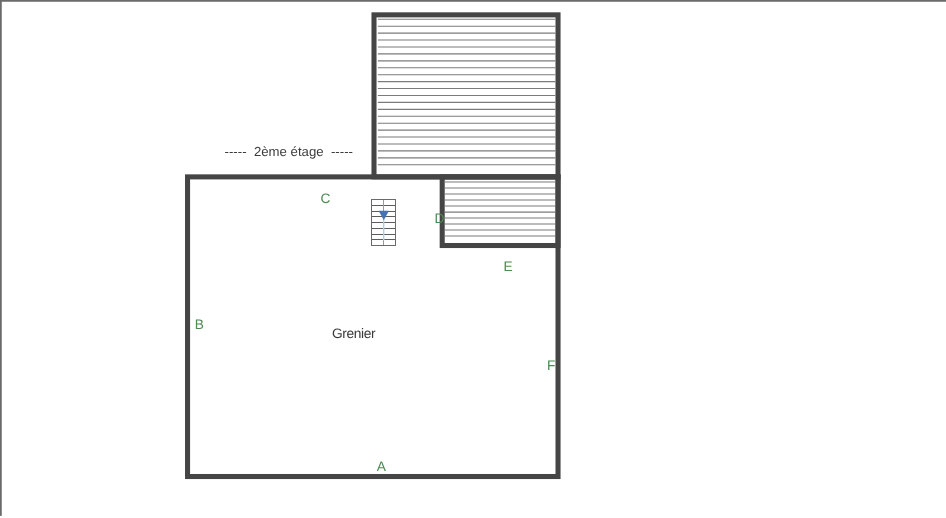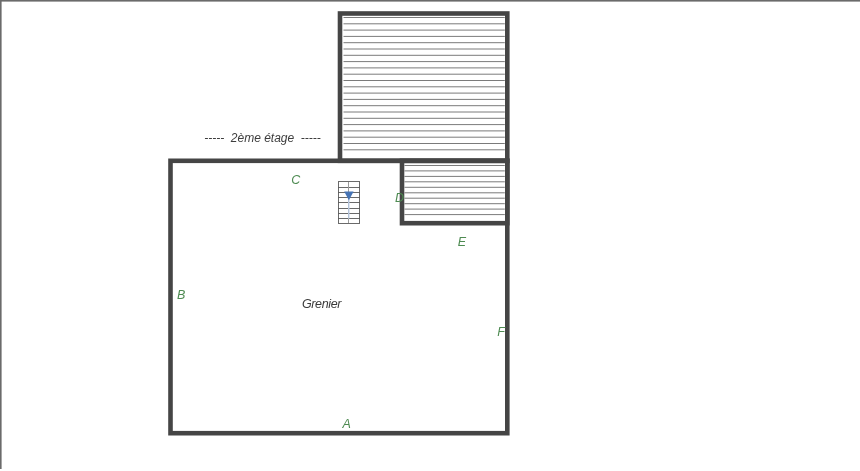--- a/index.html
+++ b/index.html
@@ -1,17 +1,17 @@
 <!DOCTYPE html>
 <html><head>
 <meta charset="utf-8">
 <style>
   html,body{margin:0;padding:0;background:#ffffff;}
   .page{position:relative;width:860px;height:471px;overflow:hidden;
-    font-family:"Liberation Sans", sans-serif;font-style:italic;}
+    font-family:"Liberation Sans", sans-serif;}
   svg{display:block;}
   text{font-family:"Liberation Sans", sans-serif;}
 </style>
 </head>
 <body>
 <div class="page">
 <svg width="860" height="471" viewBox="0 0 860 471">
 
 <rect x="0" y="0" width="860" height="471" fill="#ffffff"></rect>
 

